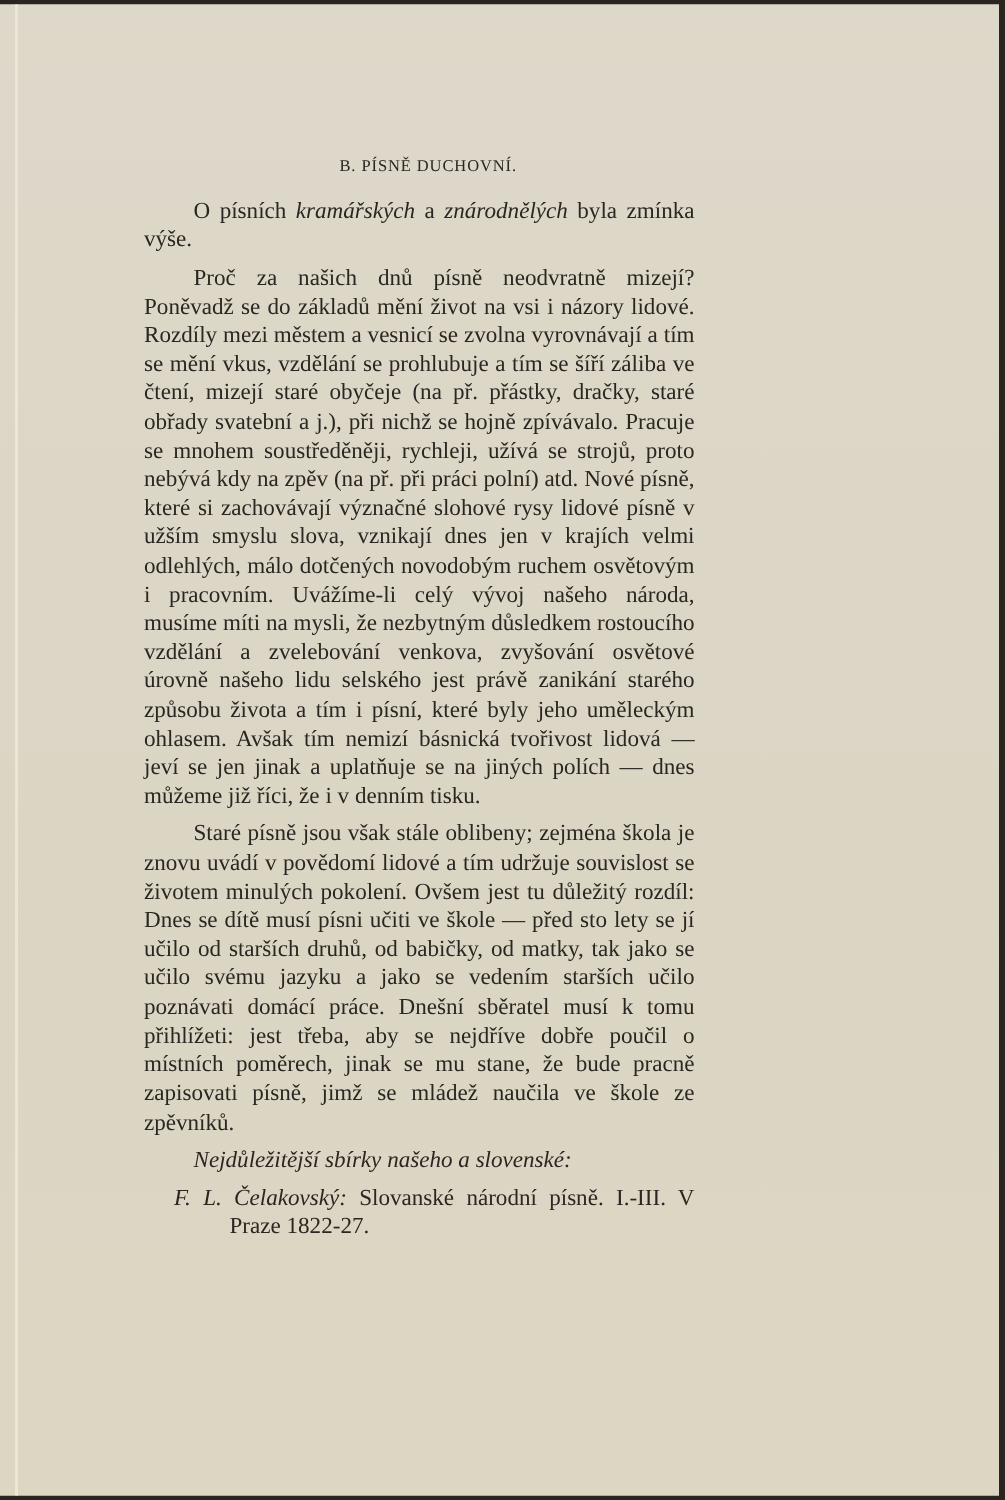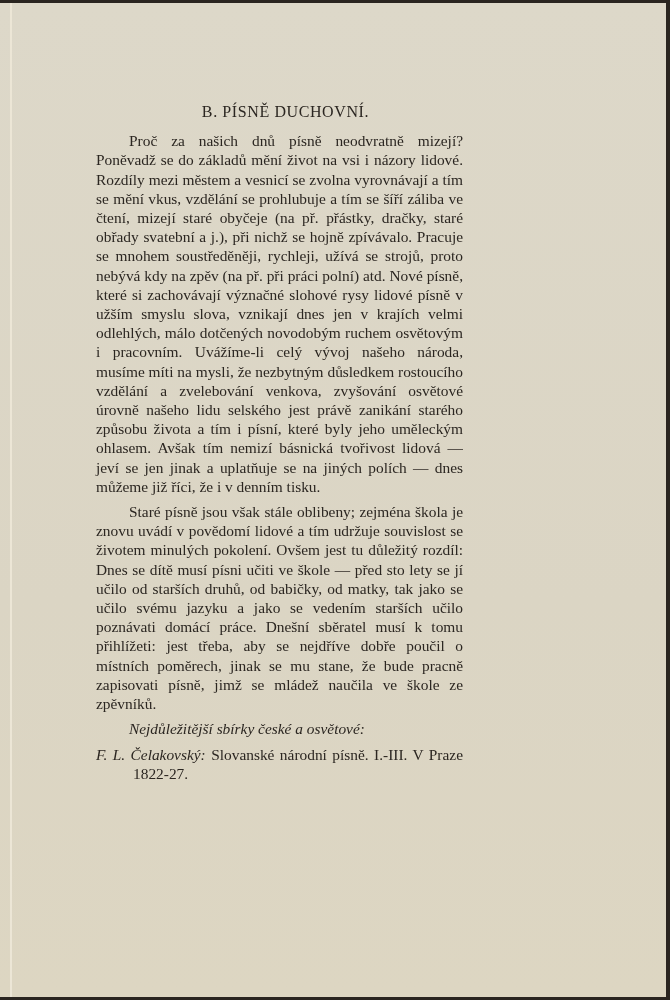--- a/index.html
+++ b/index.html
@@ -18,43 +18,44 @@
   .edge-line {
     position: absolute; left: 10px; top: 0; width: 2px; height: 994px;
     background: #ece6d6;
   }
   .content {
     position: absolute; left: 96px; top: 99px; width: 367px;
     font-size: 15.4px; line-height: 19.2px;
     text-align: justify;
   }
   .heading {
-    text-align: center; font-size: 16px; letter-spacing: 0.6px;
+    text-align: center; font-size: 11px; letter-spacing: 0.6px;
     margin: 0 0 10px 0; padding-left: 12px;
   }
   p { margin: 0; }
   .para { text-indent: 33px; margin-bottom: 6px; }
   i { font-style: italic; }
-  .ref { text-indent: -37px; padding-left: 37px; margin-bottom: 5px; text-align: justify; }
+  .ref { text-indent: -37px; padding-left: 37px; margin-bottom: 5px; text-align: justify; margin-left: 20px; }
   .ref .author { font-style: italic; }
 </style>
 </head>
 <body>
 
 <div class="page">
   <div class="edge-line"></div>
 
   <div class="content">
     <div class="heading">B. PÍSNĚ DUCHOVNÍ.</div>
 
 
+    <p class="para"><span>O písních </span><i>kramářských</i><span> a </span><i>znárodnělých</i><span> byla zmínka výše.</span></p>
 
     <p class="para">Proč za našich dnů písně neodvratně mizejí? Poněvadž se do základů mění život na vsi i názory lidové. Rozdíly mezi městem a vesnicí se zvolna vyrovnávají a tím se mění vkus, vzdělání se prohlubuje a tím se šíří záliba ve čtení, mizejí staré obyčeje (na př. přástky, dračky, staré obřady svatební a j.), při nichž se hojně zpívávalo. Pracuje se mnohem soustředěněji, rychleji, užívá se strojů, proto nebývá kdy na zpěv (na př. při práci polní) atd. Nové písně, které si zachovávají význačné slohové rysy lidové písně v užším smyslu slova, vznikají dnes jen v krajích velmi odlehlých, málo dotčených novodobým ruchem osvětovým i pracovním. Uvážíme-li celý vývoj našeho národa, musíme míti na mysli, že nezbytným důsledkem rostoucího vzdělání a zvelebování venkova, zvyšování osvětové úrovně našeho lidu selského jest právě zanikání starého způsobu života a tím i písní, které byly jeho uměleckým ohlasem. Avšak tím nemizí básnická tvořivost lidová — jeví se jen jinak a uplatňuje se na jiných polích — dnes můžeme již říci, že i v denním tisku.</p>
 
     <p class="para">Staré písně jsou však stále oblibeny; zejména škola je znovu uvádí v povědomí lidové a tím udržuje souvislost se životem minulých pokolení. Ovšem jest tu důležitý rozdíl: Dnes se dítě musí písni učiti ve škole — před sto lety se jí učilo od starších druhů, od babičky, od matky, tak jako se učilo svému jazyku a jako se vedením starších učilo poznávati domácí práce. Dnešní sběratel musí k tomu přihlížeti: jest třeba, aby se nejdříve dobře poučil o místních poměrech, jinak se mu stane, že bude pracně zapisovati písně, jimž se mládež naučila ve škole ze zpěvníků.</p>
 
 
-    <p class="para"><i>Nejdůležitější sbírky české a osvětové:</i></p>
+    <p class="para"><i>Nejdůležitější sbírky našeho a slovenské:</i></p>
 
     <p class="ref"><span class="author">F. L. Čelakovský:</span><span> Slovanské národní písně. I.-III. V Praze 1822-27.</span></p>
 
   </div>
 </div>
 
 </body></html>

